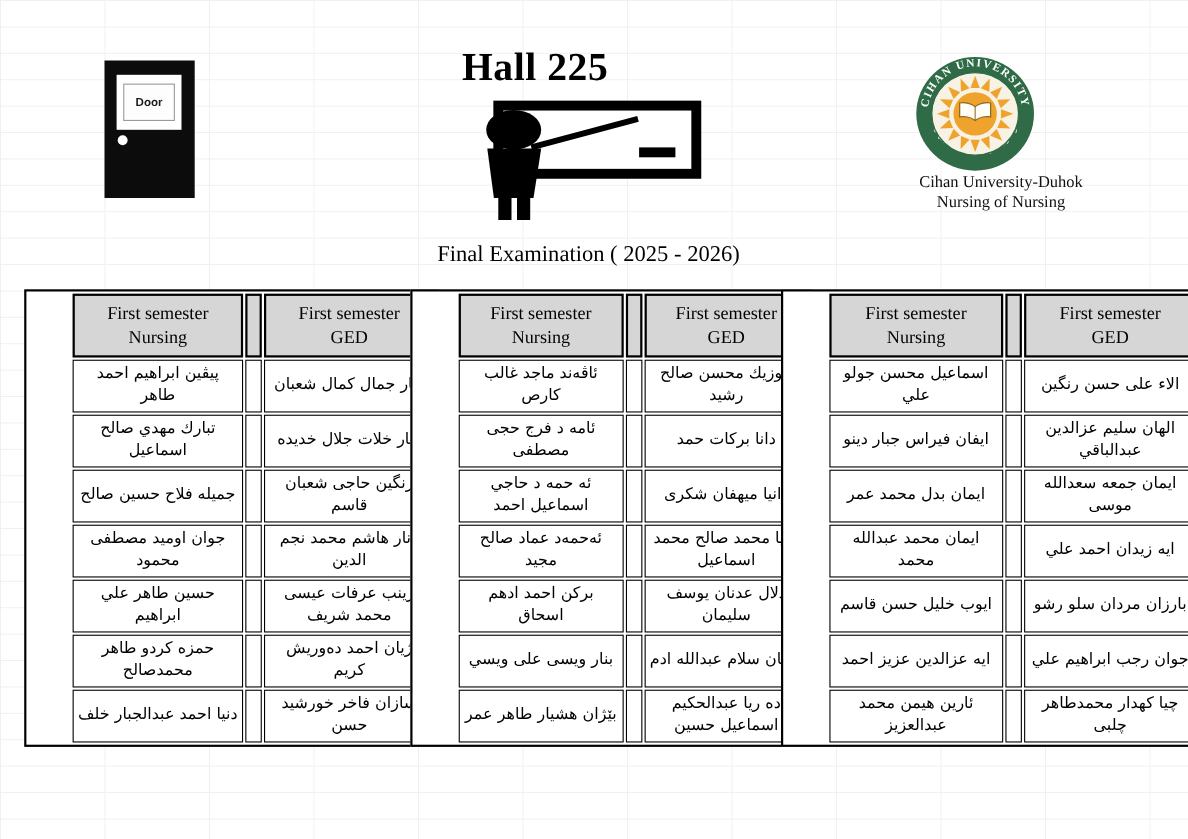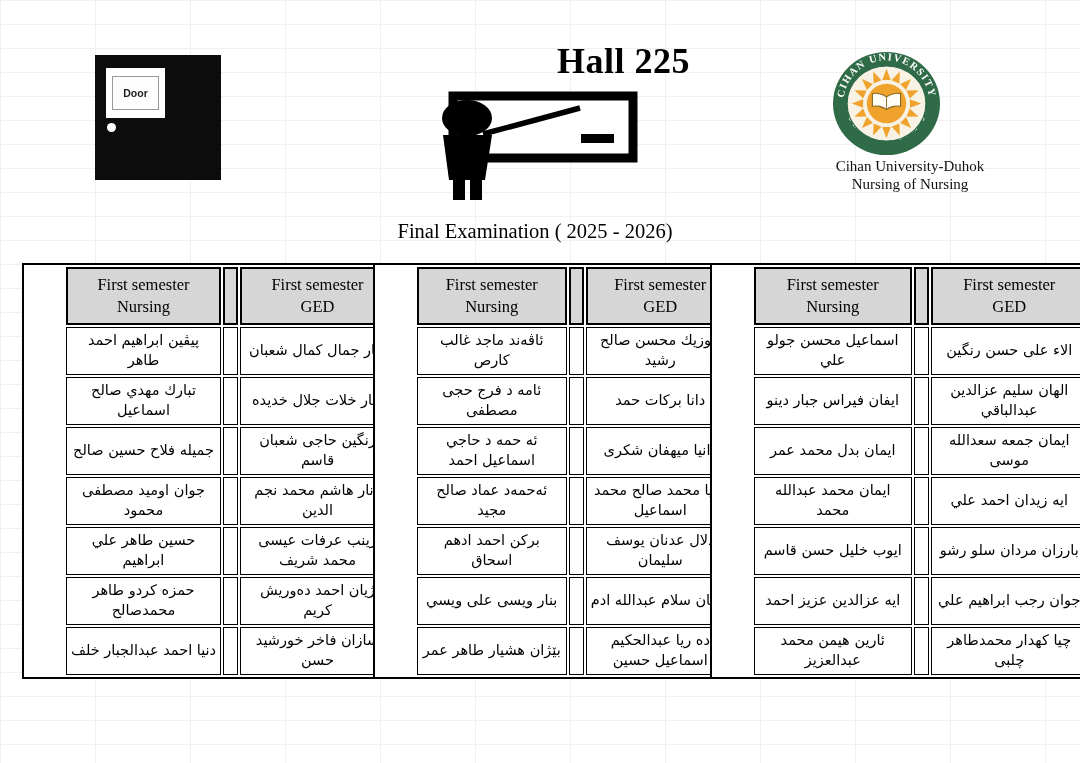--- a/index.html
+++ b/index.html
@@ -5,29 +5,29 @@
   html,body{margin:0;padding:0;}
   body{font-family:"Liberation Sans",sans-serif;background:#fff;}
   .sheet{
     position:relative;width:1080px;height:763px;overflow:hidden;background:#fff;
     background-image:
       linear-gradient(#f0f0f0 1px, transparent 1px),
       linear-gradient(90deg, #f0f0f0 1px, transparent 1px);
     background-size:95px 24px;
   }
   
-  .door{position:absolute;left:95px;top:55px;width:82px;height:125px;background:#0c0c0c;padding-left:44px;}
+  .door{position:absolute;left:95px;top:55px;width:82px;height:125px;background:#0c0c0c;}
   .door-window{position:absolute;left:11px;top:13px;width:59px;height:50px;background:#fff;}
   .door-window-inner{position:absolute;left:6px;top:8px;right:6px;bottom:8px;border:1px solid #9a9a9a;
     display:flex;align-items:center;justify-content:center;
     font:bold 10.5px "Liberation Sans",sans-serif;color:#1c1c1c;background:#fdfdfd;}
   .door-knob{position:absolute;left:12px;top:68px;width:9px;height:9px;border-radius:50%;background:#fff;}
   
-  .hall-title{position:absolute;left:380px;top:40px;width:310px;text-align:right;
-    font:bold 36px "Liberation Serif",serif;color:#000;letter-spacing:.5px;}
+  .hall-title{position:absolute;left:380px;top:40px;width:310px;text-align:left;
+    font:bold 36px "Liberation Serif",serif;color:#000;letter-spacing:.5px;padding-left:40px;}
   .exam-title{position:absolute;left:300px;top:220px;width:470px;text-align:center;
     font:20.5px "Liberation Serif",serif;color:#000;}
   
   .teacher{position:absolute;left:423px;top:88px;width:218px;height:114px;}
   
   .logo{position:absolute;left:830px;top:50px;width:113px;height:107px;}
   .org{position:absolute;left:814px;top:157px;width:192px;text-align:center;
     font:15px/1.2 "Liberation Serif",serif;color:#111;}
   
   .grp{position:absolute;top:263px;background:#fff;border:2px solid #000;padding-left:40px;}

